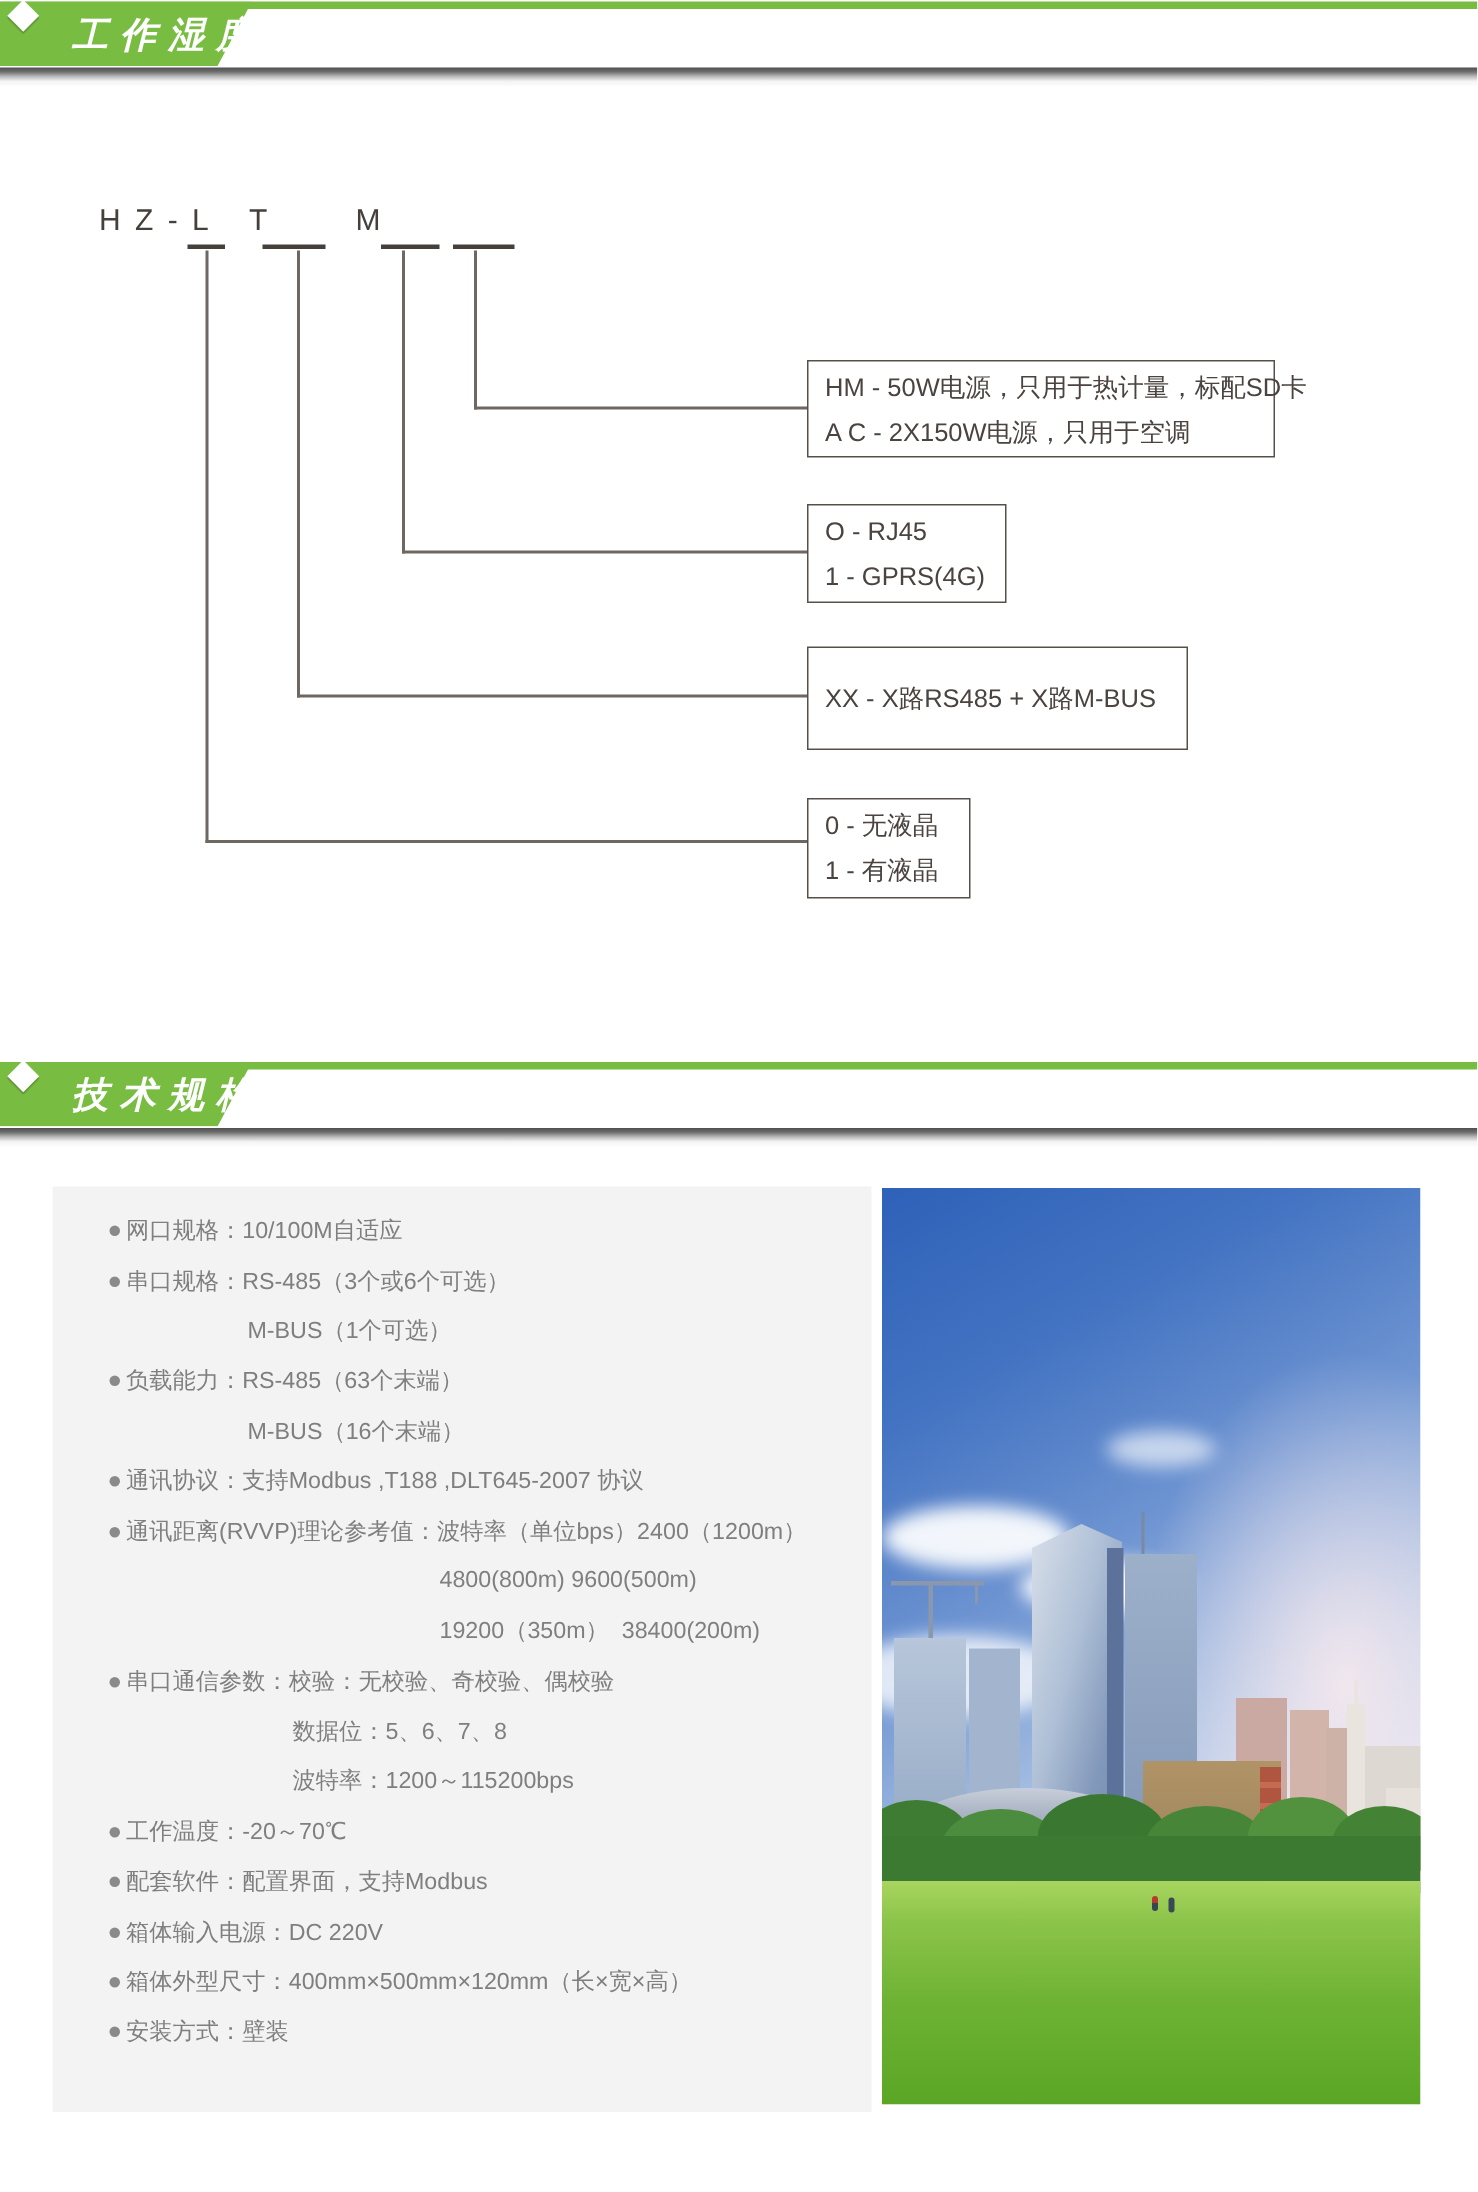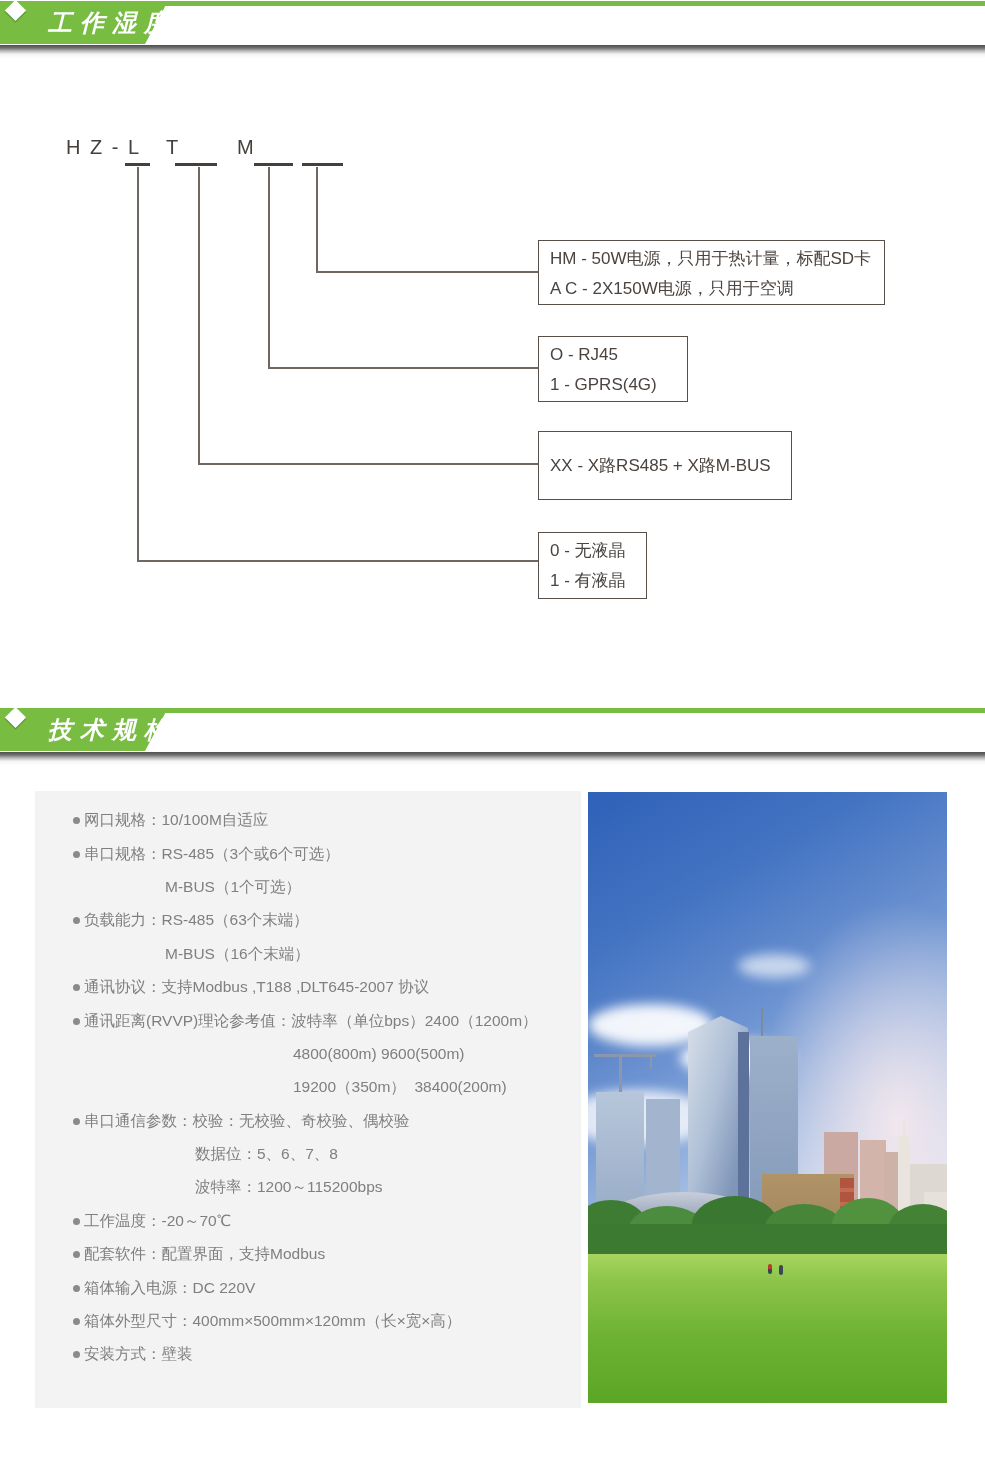--- a/index.html
+++ b/index.html
@@ -118,25 +118,25 @@
 
   <div class="vline" style="left:137px;top:167px;height:395px"></div>
   <div class="vline" style="left:198px;top:167px;height:298px"></div>
   <div class="vline" style="left:268px;top:167px;height:202px"></div>
   <div class="vline" style="left:316px;top:167px;height:106px"></div>
   <div class="hline" style="left:316px;top:271px;width:222px"></div>
   <div class="hline" style="left:268px;top:367px;width:270px"></div>
   <div class="hline" style="left:198px;top:463px;width:340px"></div>
   <div class="hline" style="left:137px;top:560px;width:401px"></div>
 
-  <div class="dbox" style="left:538px;top:240px;width:347px;height:65px">
+  <div class="dbox" style="left:538px;top:240px;width:312px;height:65px">
     <div>HM - 50W电源，只用于热计量，标配SD卡</div>
     <div>A C - 2X150W电源，只用于空调</div>
   </div>
-  <div class="dbox" style="left:538px;top:336px;width:150px;height:66px">
+  <div class="dbox" style="left:538px;top:336px;width:133px;height:66px">
     <div>O - RJ45</div>
     <div>1 - GPRS(4G)</div>
   </div>
   <div class="dbox center" style="left:538px;top:431px;width:254px;height:69px">
     <div>XX - X路RS485 + X路M-BUS</div>
   </div>
   <div class="dbox" style="left:538px;top:532px;width:109px;height:67px">
     <div>0 - 无液晶</div>
     <div>1 - 有液晶</div>
   </div>

